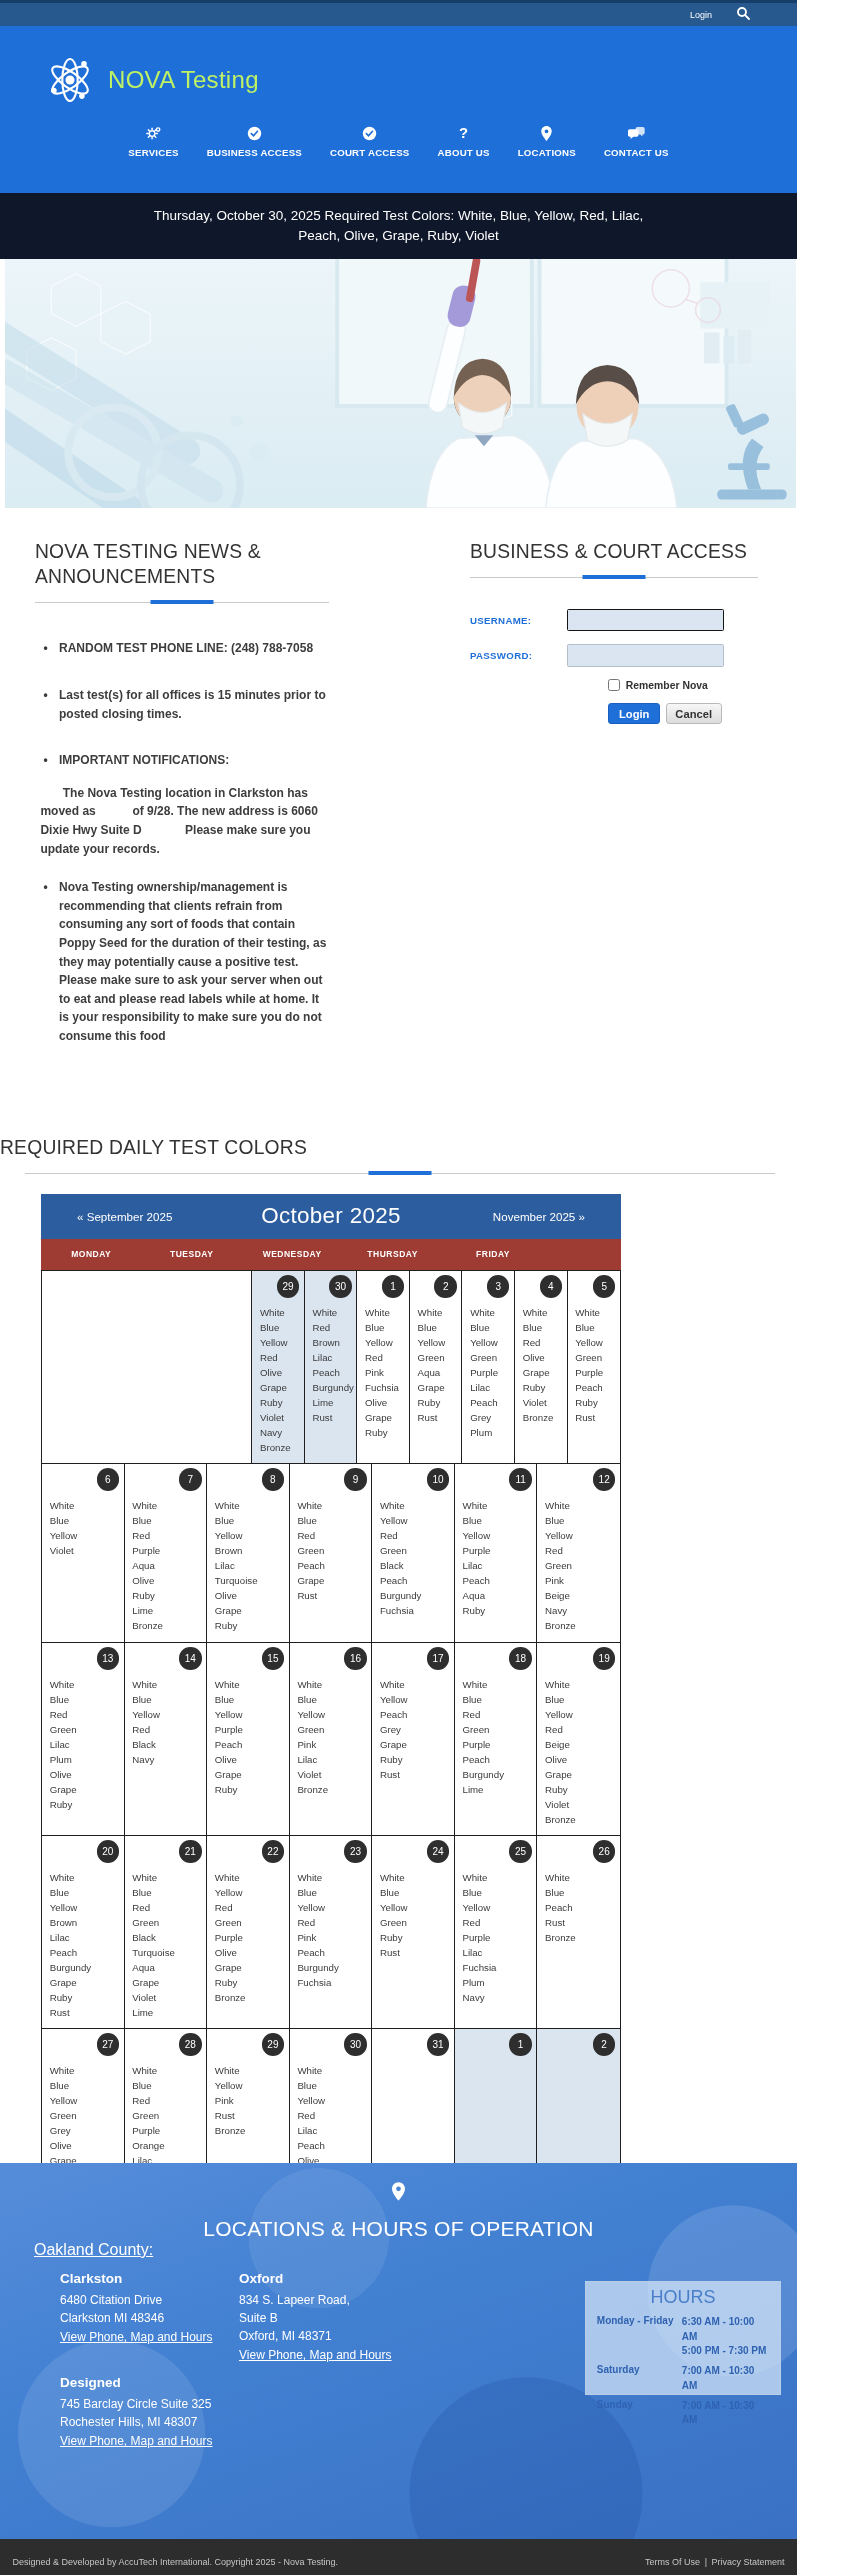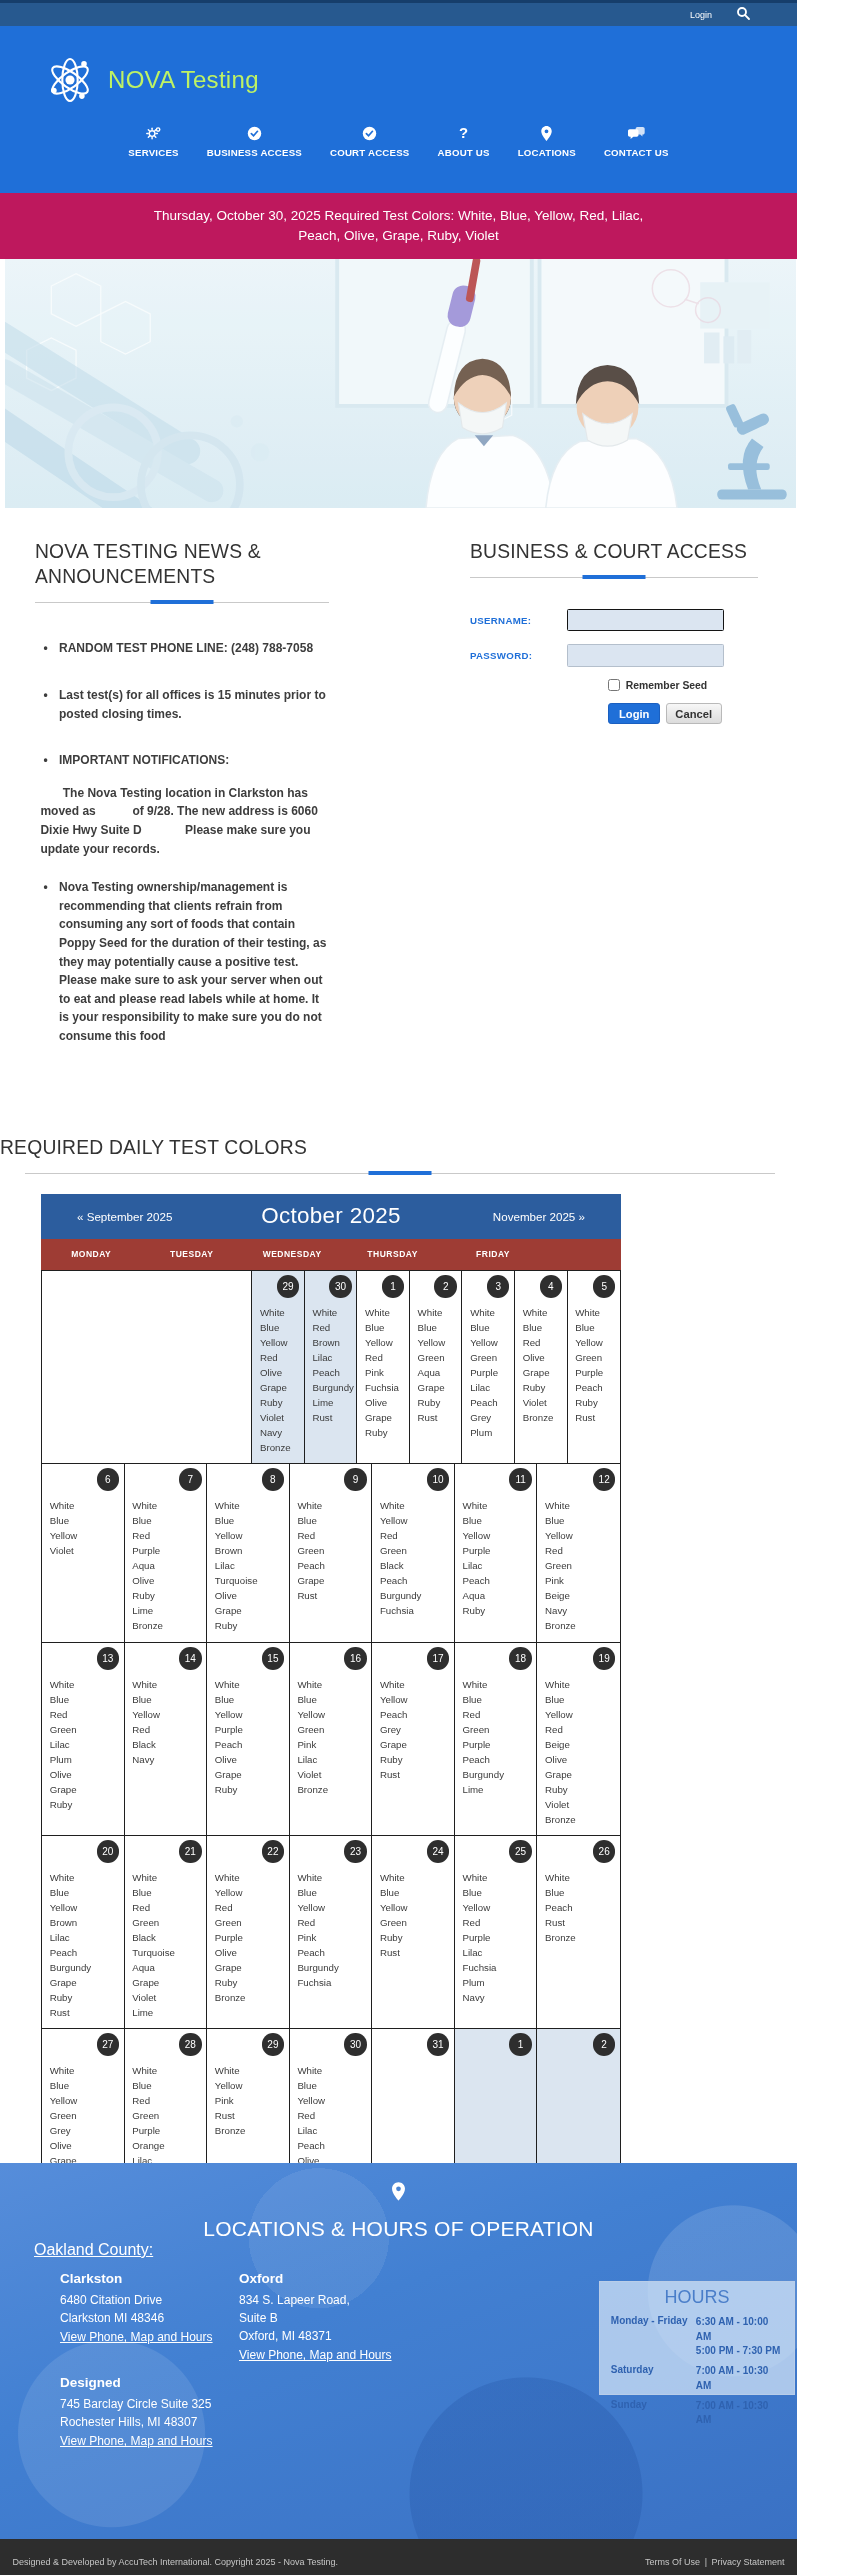--- a/index.html
+++ b/index.html
@@ -19,21 +19,21 @@
   .brand{display:flex;align-items:center;gap:10px;margin-left:42px;cursor:pointer;width:max-content;}
   .brand-icon svg{width:56px;height:56px;display:block;}
   .brand-name{color:#bef264;font-size:24px;font-weight:normal;letter-spacing:0.3px;}
   .nav{display:flex;justify-content:center;gap:28px;margin-top:15.5px;}
   .nav-item{display:flex;flex-direction:column;align-items:center;gap:5.4px;cursor:pointer;}
   .nav-icon{height:18px;display:flex;align-items:flex-end;}
   .nav-icon svg{width:17px;height:17px;display:block;}
   .nav-label{color:#fff;font-size:9.7px;font-weight:bold;letter-spacing:0.2px;white-space:nowrap;}
 
   
-  .banner{height:66px;background:#be185d;display:flex;align-items:center;justify-content:center;}
+  .banner{height:66px;background:#0f172a;display:flex;align-items:center;justify-content:center;}
   .banner-text{color:#fff;font-size:13.5px;line-height:1.5;text-align:center;max-width:519px;}
 
   
   .hero{height:249px;width:791px;margin-left:5.4px;overflow:hidden;}
   .hero svg{display:block;width:100%;height:100%;}
 
   
   .main{height:618px;box-sizing:border-box;padding:31px 0 0 35px;display:flex;}
   .col-news{width:294px;}
   .col-access{width:288px;margin-left:141px;}
@@ -91,21 +91,21 @@
   .loc-inner{position:relative;}
   .loc-pin{display:flex;justify-content:center;}
   .loc-pin svg{width:21px;height:29px;}
   .loc-title{text-align:center;font-size:21px;font-weight:300;margin-top:10.8px;letter-spacing:0.2px;}
   .loc-county{margin:23px 0 0 34px;font-size:16px;text-decoration:underline;cursor:pointer;width:max-content;}
   .loc-grid{margin:12.4px 0 0 60px;display:grid;grid-template-columns:179px 185px;}
   .loc-card{margin-bottom:10.8px;width:176px;}
   .loc-name{font-size:13.5px;font-weight:bold;margin:0 0 4.6px;}
   .loc-line{font-size:12px;line-height:1.5;}
   .loc-link{display:inline-block;margin-top:1.5px;font-size:12px;color:#fff;text-decoration:underline;line-height:1.5;cursor:pointer;}
-  .hours-panel{position:absolute;top:104px;right:2px;width:196px;height:114px;box-sizing:border-box;background:rgba(214,230,248,.72);border:0.8px solid #b9cde8;padding:5.4px 10.8px 0;}
+  .hours-panel{position:absolute;top:104px;right:16px;width:196px;height:114px;box-sizing:border-box;background:rgba(214,230,248,.72);border:0.8px solid #b9cde8;padding:5.4px 10.8px 0;}
   .hours-title{text-align:center;font-size:18px;color:#4a7ec9;font-weight:400;margin-bottom:7px;}
   .hours-row{display:flex;font-size:10px;font-weight:bold;color:#2f62b0;margin-bottom:5.4px;}
   .hours-day{width:88px;}
   .hours-times .t{display:block;line-height:1.45;}
 
   
   .footer{height:36px;background:#2d2d2d;display:flex;align-items:center;justify-content:space-between;box-sizing:border-box;padding:10.8px 12.4px 0 12.4px;}
   .footer-left{color:#c6c6c6;font-size:9px;}
   .footer-right{color:#c6c6c6;font-size:9px;display:flex;gap:4.6px;align-items:center;}
   .footer-link{color:#c6c6c6;text-decoration:none;cursor:pointer;}
@@ -296,21 +296,21 @@
         <div class="form-row">
           <label class="form-label">USERNAME:</label>
           <input type="text" class="input username" value="" style="">
         </div>
         <div class="form-row">
           <label class="form-label">PASSWORD:</label>
           <input type="password" class="input password" value="" style="">
         </div>
         <div class="remember-row">
           <input type="checkbox" style="">
-          <span>Remember Seed</span>
+          <span>Remember Nova</span>
         </div>
         <div class="buttons-row">
           <button class="btn btn-login">Login</button>
           <button class="btn btn-cancel">Cancel</button>
         </div>
       </div>
     </div>
   </div>
 
   <div class="calendar-section">

